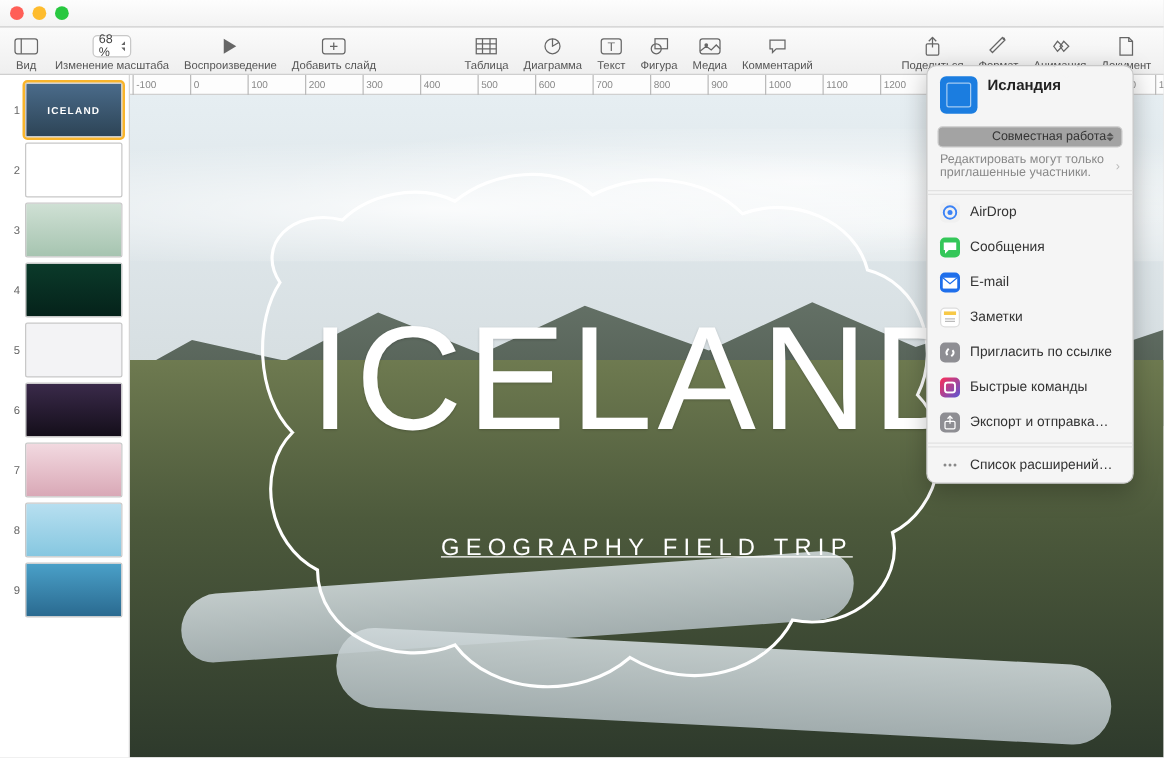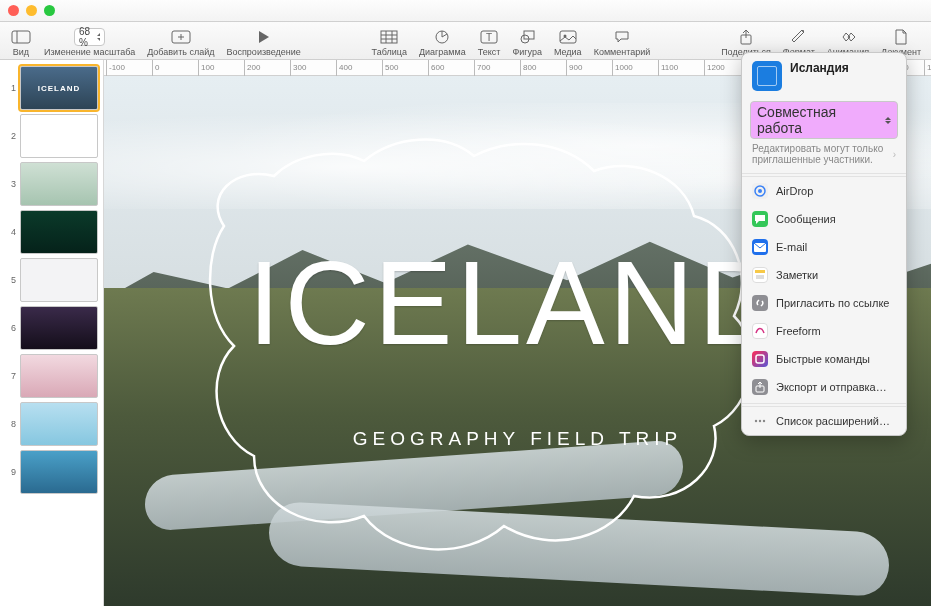--- a/index.html
+++ b/index.html
@@ -50,34 +50,34 @@
   .clouds { position:absolute; left:0; right:0; top:5%; height:20%; background:radial-gradient(ellipse at 30% 60%, rgba(255,255,255,.8), transparent 60%), radial-gradient(ellipse at 65% 40%, rgba(255,255,255,.7), transparent 55%), radial-gradient(ellipse at 80% 70%, rgba(255,255,255,.6), transparent 55%);}
   .mtn { position:absolute; left:0; right:0; top:24%; height:26%; background:linear-gradient(#6c796e,#4e5a50); clip-path:polygon(0 70%, 6% 50%, 15% 62%, 24% 34%, 34% 58%, 44% 30%, 56% 56%, 66% 28%, 76% 54%, 86% 34%, 94% 56%, 100% 44%, 100% 100%, 0 100%); }
   .land { position:absolute; left:0; right:0; top:40%; bottom:0; background:linear-gradient(#6e7a50 0%, #4d5a3c 40%, #2e3a2c 100%);}
   .river { position:absolute; left:0; right:0; bottom:0; height:40%; }
   .river::before,.river::after { content:""; position:absolute; background:linear-gradient(#cfd8da,#aeb9bc); border-radius:40px; opacity:.9;}
   .river::before { left:5%; right:30%; top:30%; height:26%; transform:skewY(-4deg);}
   .river::after { left:20%; right:5%; top:58%; height:30%; transform:skewY(3deg);}
 
   .outline { position:absolute; left:60px; top:30px; width:640px; height:470px; pointer-events:none; }
   .maintitle { position:absolute; left:0; right:0; text-align:center; top:168px; color:#fff; font-size:118px; font-weight:500; letter-spacing:4px; line-height:1; pointer-events:none; text-shadow:0 1px 2px rgba(0,0,0,.2);}
-  .subtitle { position:absolute; left:0; right:0; text-align:center; top:352px; color:#fff; font-size:19px; letter-spacing:5px; font-weight:500; pointer-events:none;}
+  .subtitle { position:absolute; left:0; right:0; text-align:center; top:352px; color:#fff; font-size:19px; letter-spacing:5px; font-weight:500; pointer-events:none;text-decoration:underline;}
 
   
   .popover { position:absolute; top:52px; right:24px; width:166px; background:#f5f5f5; border:1px solid #c8c8c8; border-radius:8px; box-shadow:0 6px 20px rgba(0,0,0,.25); font-size:11px; color:#333; overflow:hidden; z-index:50; }
   .popover .arrow { position:absolute; top:-7px; right:46px; width:14px; height:14px; background:#f5f5f5; border-left:1px solid #c8c8c8; border-top:1px solid #c8c8c8; transform:rotate(45deg);}
   .phead { display:flex; gap:8px; padding:8px 10px 6px 10px; }
   .pico { width:30px; height:30px; background:#1b7de0; border-radius:5px; flex-shrink:0; display:flex; align-items:center; justify-content:center; color:#fff; font-size:9px; position:relative;}
   .pico::after{content:""; position:absolute; inset:5px; border:1px solid rgba(255,255,255,.6); border-radius:2px;}
   .phead .pt1 { font-size:12px; font-weight:600; color:#222; }
   .phead .pt2 { font-size:10px; color:#777; margin-top:1px; }
   .prow { padding:6px 10px; border-top:1px solid #e2e2e2; display:flex; align-items:center; gap:8px; }
   .prow.noborder { border-top:none; }
   .prow .pi { width:16px; height:16px; border-radius:4px; display:flex; align-items:center; justify-content:center; flex-shrink:0;}
-  .collabbar { margin:4px 8px 4px 8px; background:#f0abfc; border:1px solid #c8c8c8; border-radius:4px; padding:2px 6px; display:flex; align-items:center; justify-content:flex-start; font-size:14px;}
+  .collabbar { margin:4px 8px 4px 8px; background:#a3a3a3; border:1px solid #c8c8c8; border-radius:4px; padding:2px 6px; display:flex; align-items:center; justify-content:flex-end; font-size:10px;}
   .collabbar .dd { display:flex; flex-direction:column; gap:1px; }
   .collabbar .dd span{ width:0;height:0;border-left:3px solid transparent;border-right:3px solid transparent;}
   .collabbar .dd .up{border-bottom:3px solid #555;} .collabbar .dd .dn{border-top:3px solid #555;}
   .desc { padding:0 10px 6px 10px; font-size:10px; color:#888; display:flex; align-items:center; justify-content:space-between; }
   .desc .chev { color:#bbb; }
   .sep { height:1px; background:#e2e2e2; margin:2px 0;}
 </style>
 </head>
 <body>
 
@@ -106,35 +106,35 @@
           <svg width="6" height="8">
             <polygon points="0,3 6,3 3,0" fill="#666"></polygon>
             <polygon points="0,5 6,5 3,8" fill="#666"></polygon>
           </svg>
         </div>
     </div>
     <div class="tlabel">Изменение масштаба</div>
   </div>
   <div class="tbtn">
     <div class="ticon">
+        <svg width="14" height="14">
+          <polygon points="2,1 12,7 2,13" fill="#666"></polygon>
+        </svg>
+      </div>
+    <div class="tlabel">Воспроизведение</div>
+  </div>
+  <div class="tbtn">
+    <div class="ticon">
         <svg width="20" height="14">
           <rect x="1" y="1" width="18" height="12" rx="2" fill="none" stroke="#666"></rect>
           <line x1="10" y1="4" x2="10" y2="10" stroke="#666"></line>
           <line x1="7" y1="7" x2="13" y2="7" stroke="#666"></line>
         </svg>
       </div>
     <div class="tlabel">Добавить слайд</div>
-  </div>
-  <div class="tbtn">
-    <div class="ticon">
-        <svg width="14" height="14">
-          <polygon points="2,1 12,7 2,13" fill="#666"></polygon>
-        </svg>
-      </div>
-    <div class="tlabel">Воспроизведение</div>
   </div>
   <div class="spacer"></div>
   <div class="tbtn">
     <div class="ticon">
         <svg width="18" height="14">
           <rect x="1" y="1" width="16" height="12" fill="none" stroke="#666"></rect>
           <line x1="1" y1="5" x2="17" y2="5" stroke="#666"></line>
           <line x1="1" y1="9" x2="17" y2="9" stroke="#666"></line>
           <line x1="6" y1="1" x2="6" y2="13" stroke="#666"></line>
           <line x1="12" y1="1" x2="12" y2="13" stroke="#666"></line>
@@ -364,28 +364,20 @@
   </div>
   <div class="prow noborder">
     <span class="pi" style="background:#8e8e93">
         <svg width="12" height="12">
           <path d="M4 8a3 3 0 010-4l1-1M8 4a3 3 0 010 4l-1 1" fill="none" stroke="#fff" stroke-width="1.5"></path>
         </svg>
       </span>
     <span>Пригласить по ссылке</span>
   </div>
   <div class="prow noborder">
-    <span class="pi" style="background:#fff;border:1px solid #ddd">
-        <svg width="12" height="12">
-          <path d="M2 8c2-6 6-6 8 0" fill="none" stroke="#d63384" stroke-width="1.5"></path>
-        </svg>
-      </span>
-    <span>Freeform</span>
-  </div>
-  <div class="prow noborder">
     <span class="pi" style="background:linear-gradient(135deg,#ff2d55,#5856d6)">
         <svg width="10" height="10">
           <rect x="1" y="1" width="8" height="8" rx="2" fill="none" stroke="#fff" stroke-width="1.5"></rect>
         </svg>
       </span>
     <span>Быстрые команды</span>
   </div>
   <div class="prow noborder">
     <span class="pi" style="background:#8e8e93">
         <svg width="12" height="12">

